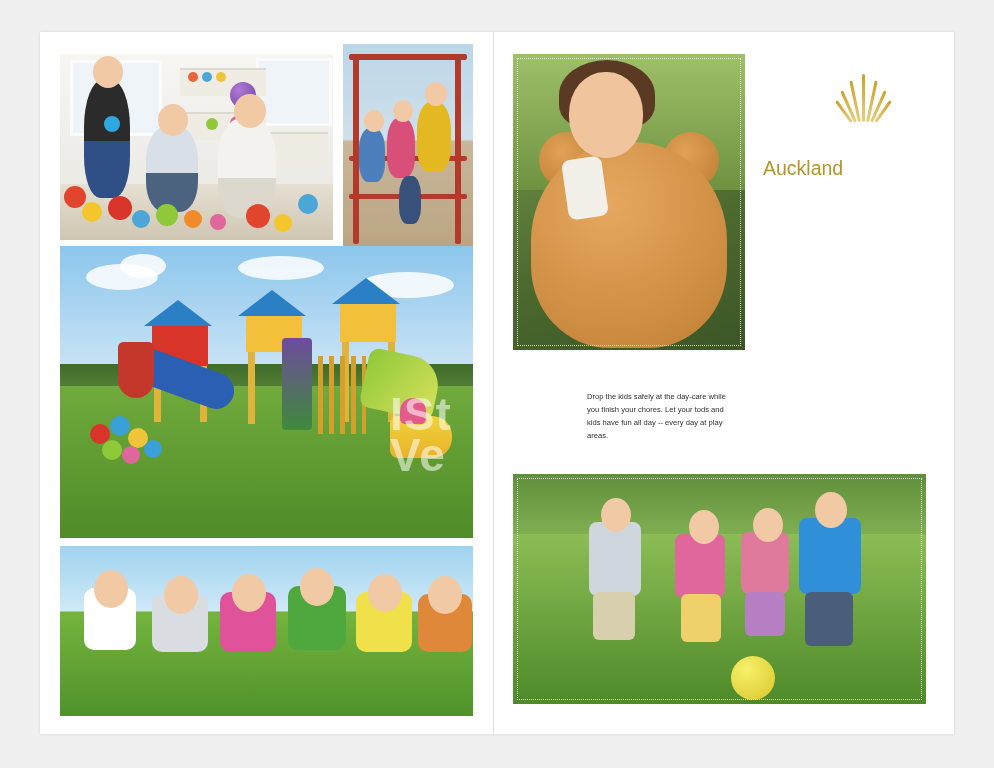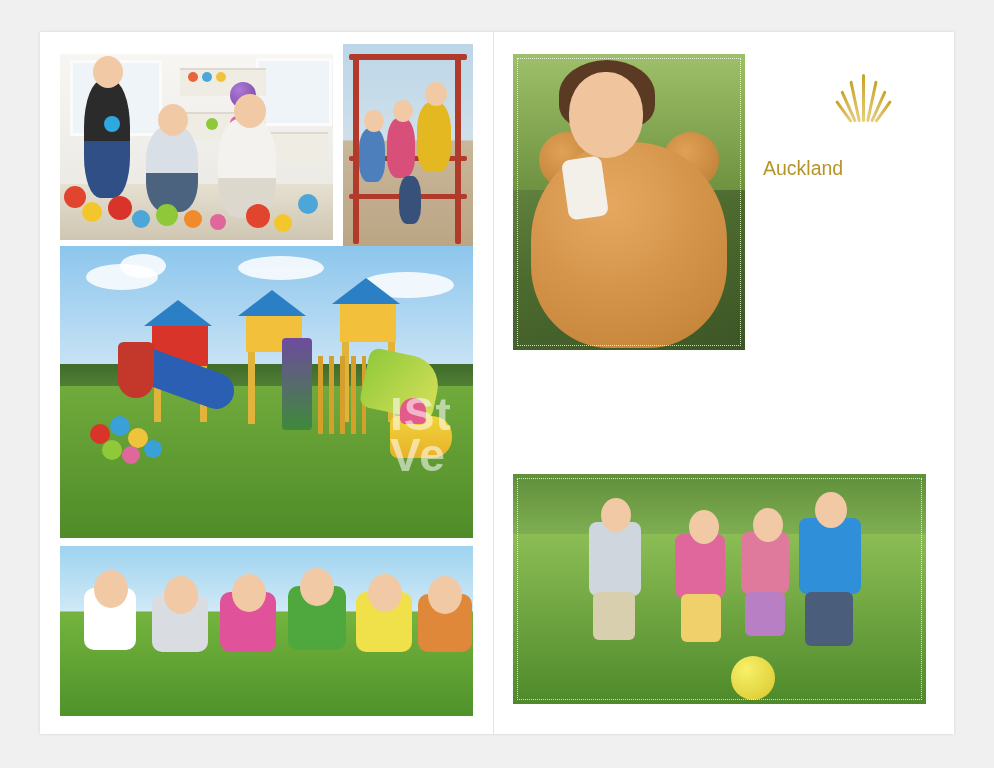--- a/index.html
+++ b/index.html
@@ -382,20 +382,21 @@
       <span style="left:9px;  height:34px; transform:rotate(-24deg);"></span>
       <span style="left:25px; height:34px; transform:rotate(24deg);"></span>
       <span style="left:5px;  height:26px; transform:rotate(-36deg);"></span>
       <span style="left:29px; height:26px; transform:rotate(36deg);"></span>
     </div>
 
     <div id="headline">
       <div>Auckland</div>
     </div>
 
+    <p id="body-copy">Drop the kids safely at the day-care while you finish your chores. Let your tods and kids have fun all day -- every day at play areas.</p>
 
 
     <div class="photo" id="photo-kids-running">
       <div class="tree-line"></div>
       <div style="position:absolute; left:0; right:0; top:26%; bottom:0; background:linear-gradient(#8cbd55,#4e8a2a);"></div>
 
       <div style="position:absolute; left:76px; top:48px; width:52px; height:74px; background:#cfd6dd; border-radius:8px;"></div>
       <div class="kid-head" style="left:88px; top:24px; width:30px; height:34px;"></div>
       <div style="position:absolute; left:80px; top:118px; width:42px; height:48px; background:#d8cfae; border-radius:6px;"></div>
 

